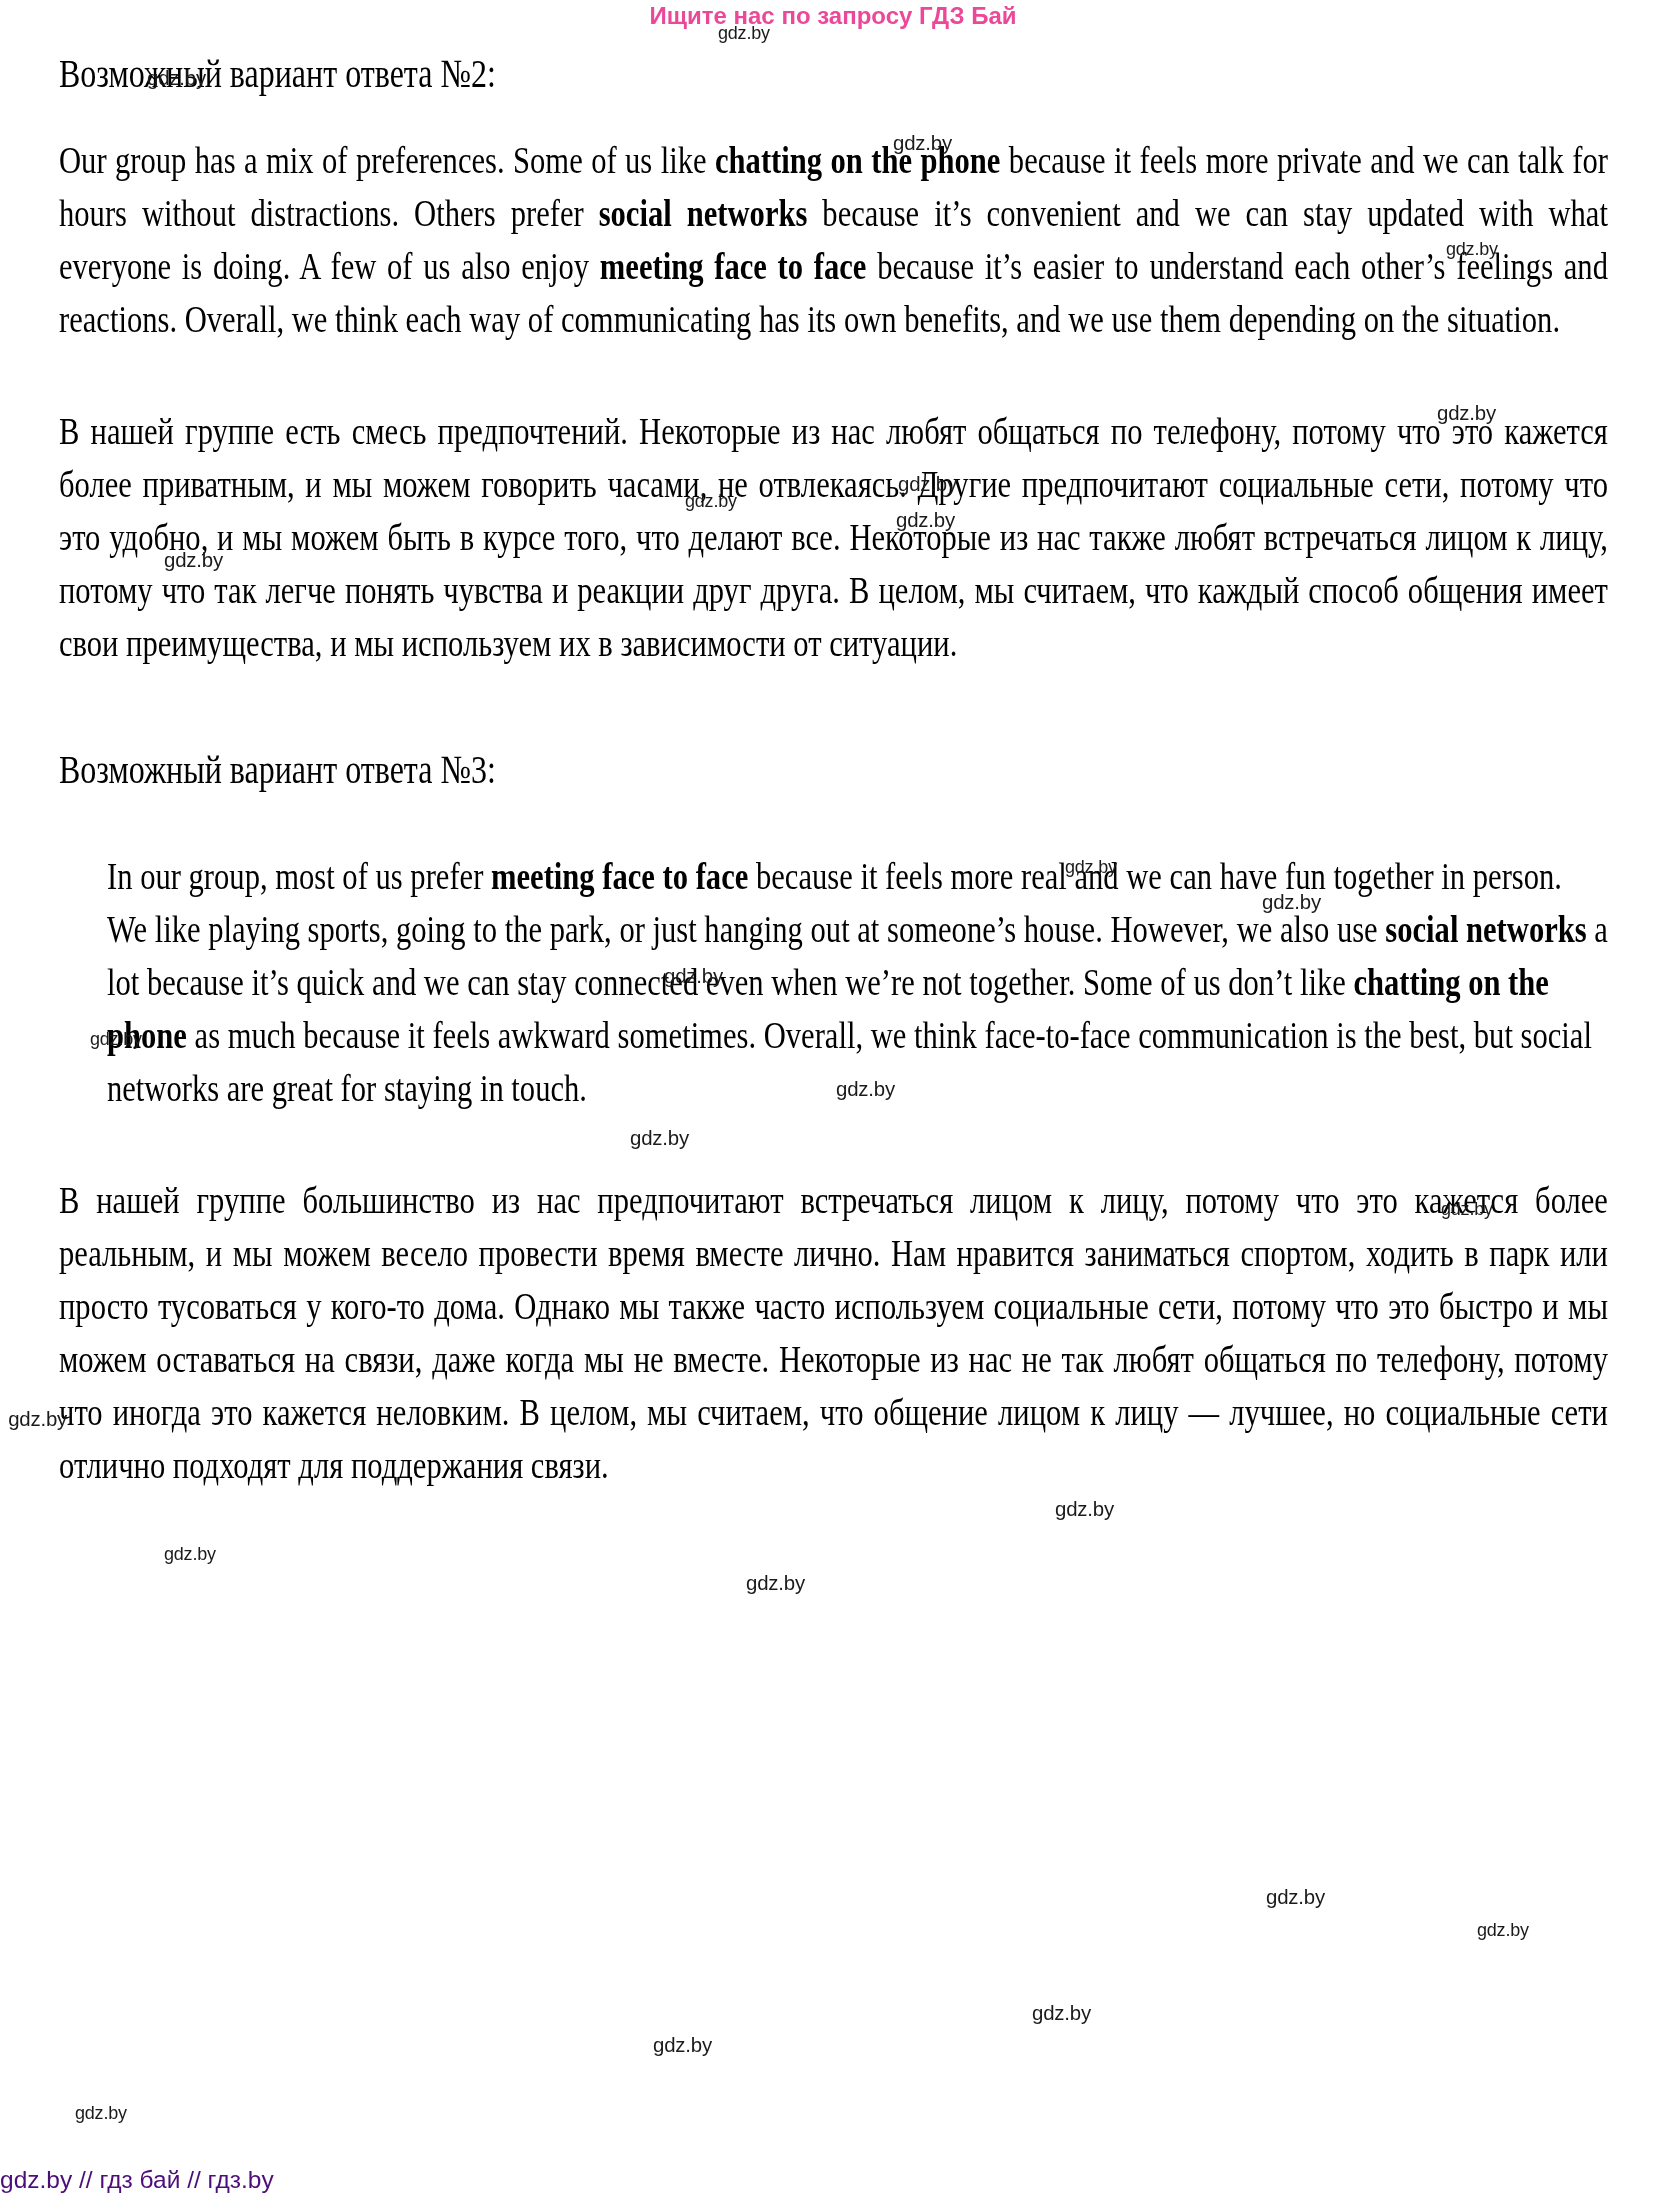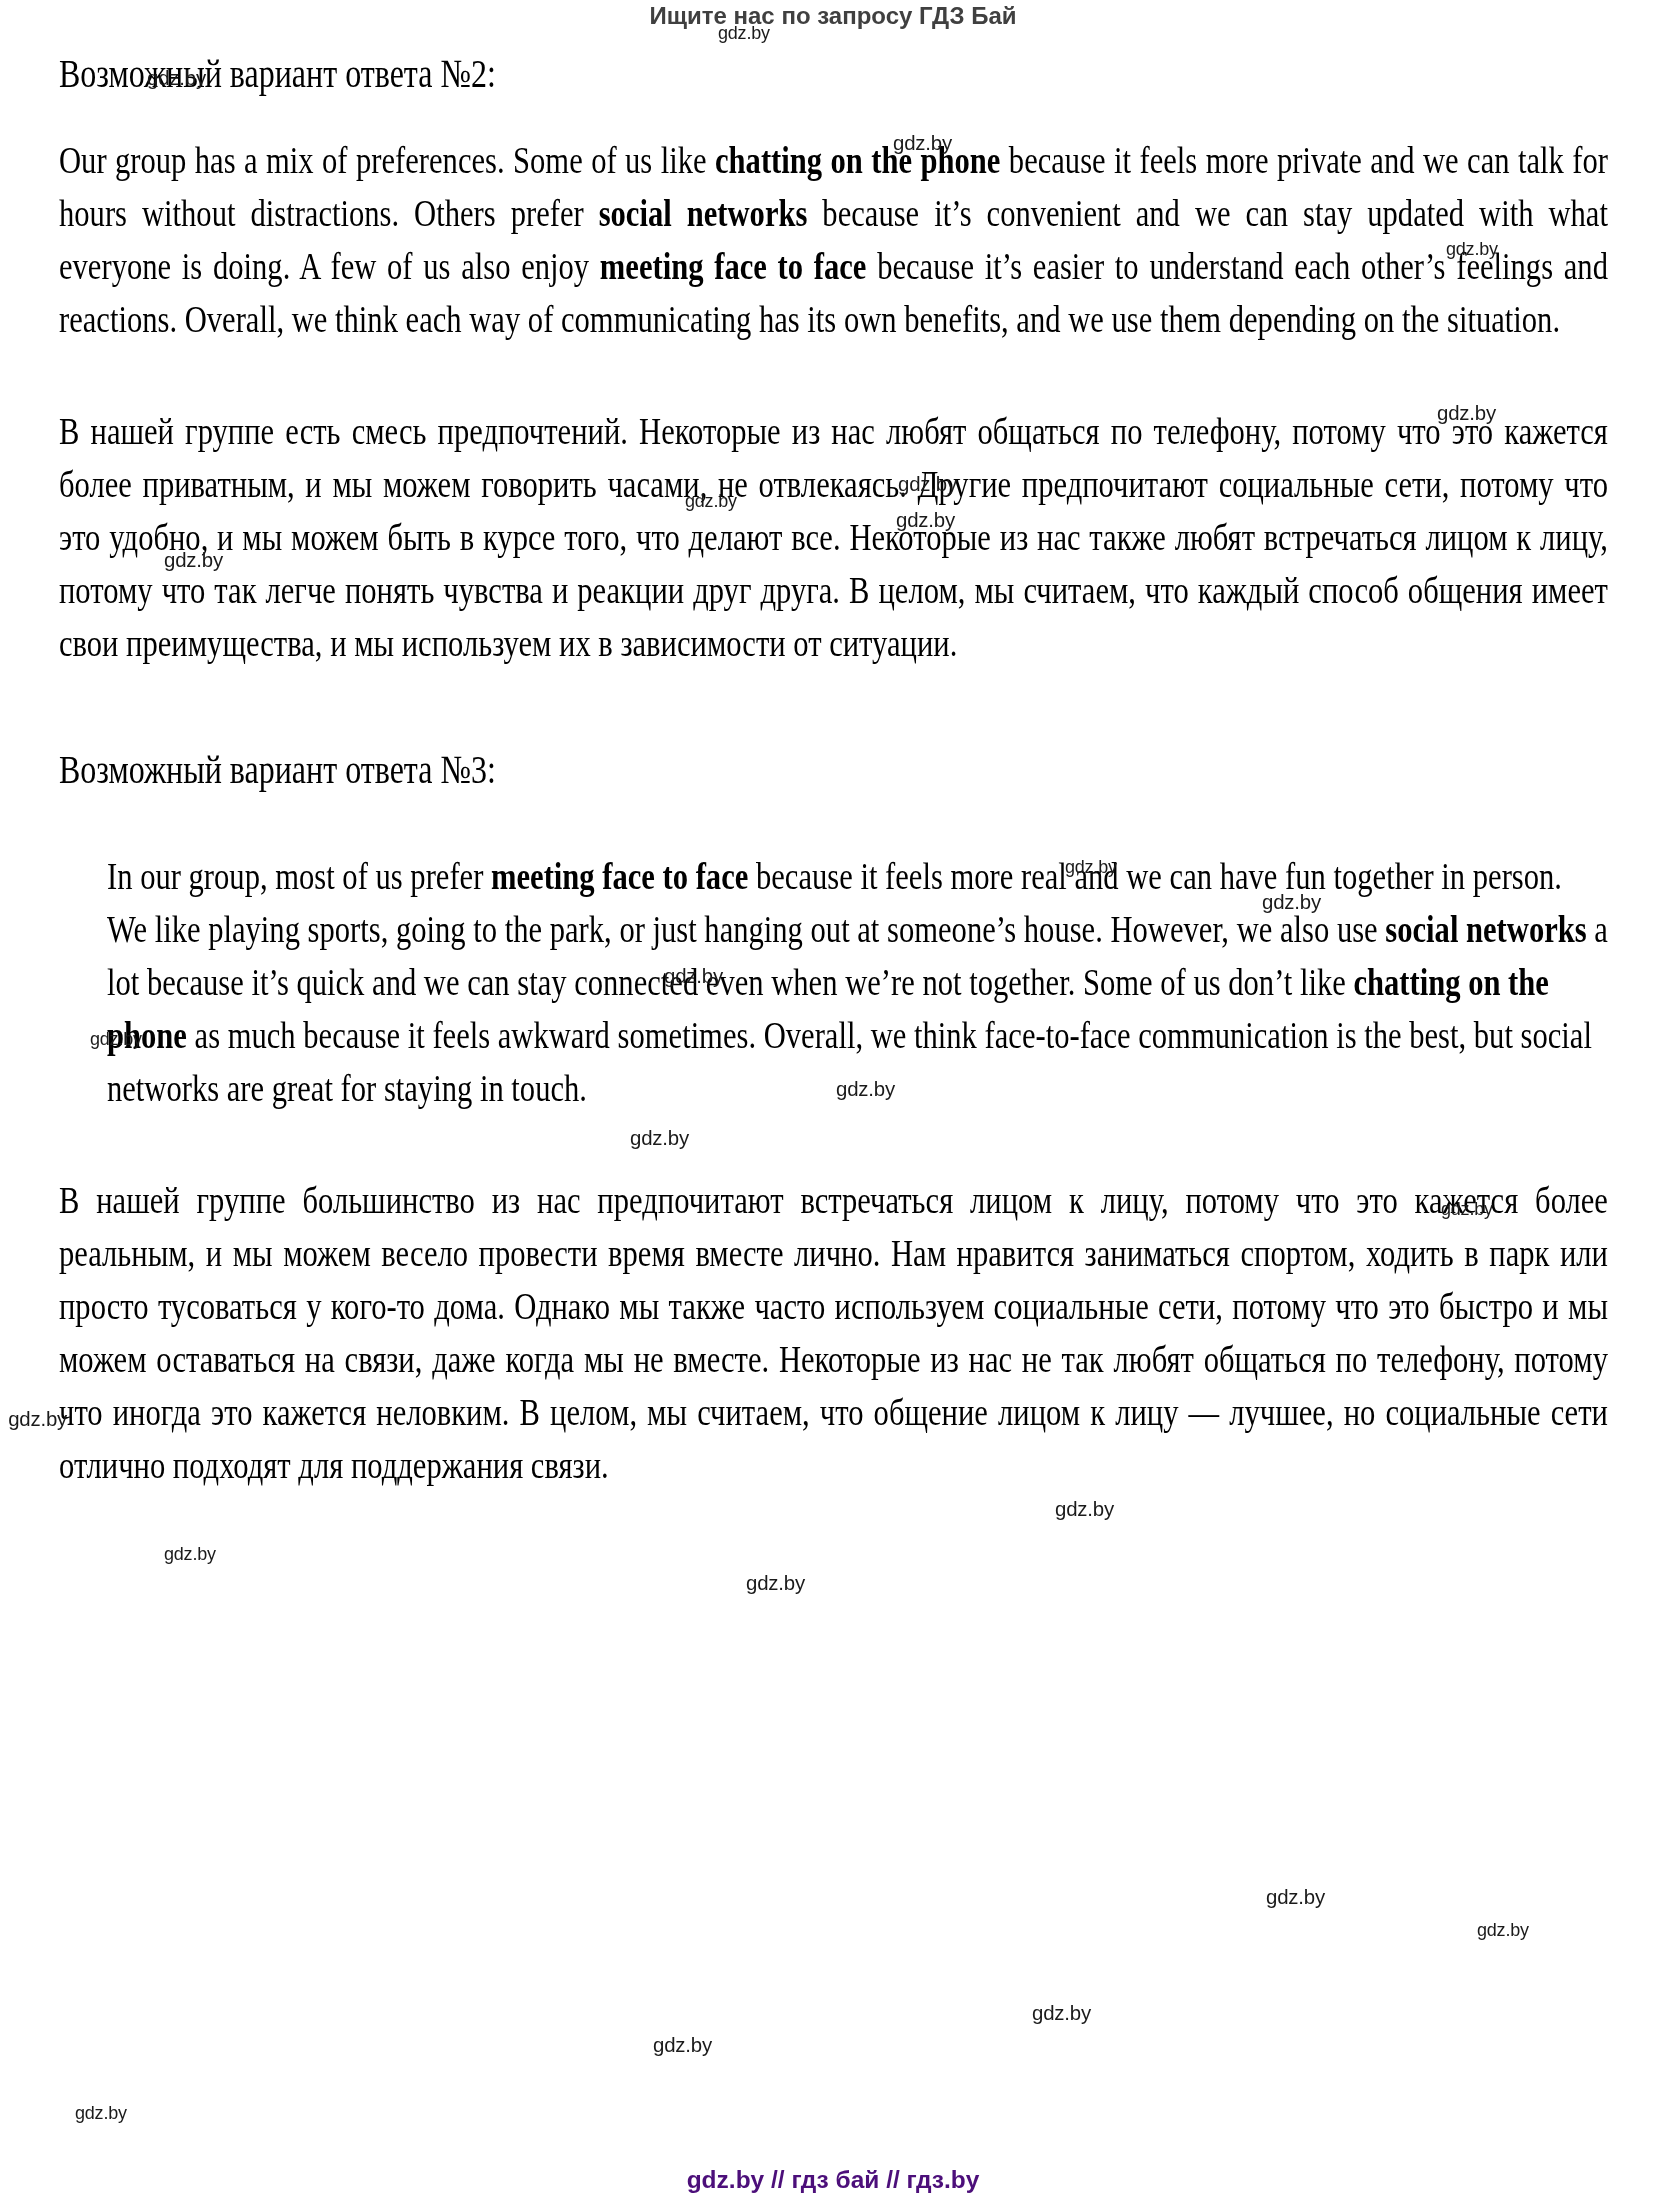--- a/index.html
+++ b/index.html
@@ -27,34 +27,34 @@
   .promo-header {
     position: absolute;
     top: 1.6px;
     left: 0;
     width: 1666px;
     text-align: center;
     font-family: "Liberation Sans", "DejaVu Sans", sans-serif;
     font-size: 24px;
     font-weight: 700;
     letter-spacing: 0px;
-    color: #404040;
+    color: #ec4899;
     white-space: nowrap;
   }
 
   
   .promo-footer {
     position: absolute;
     bottom: 11.4px;
     left: 0;
     width: 1666px;
-    text-align: center;
+    text-align: left;
     font-family: "Liberation Sans", "DejaVu Sans", sans-serif;
     font-size: 24.5px;
-    font-weight: 700;
+    font-weight: 400;
     color: #4c0f7a;
     white-space: nowrap;
   }
 
   
   .content {
     position: absolute;
     left: 59px;
     top: 54px;
     width: 1549px;

